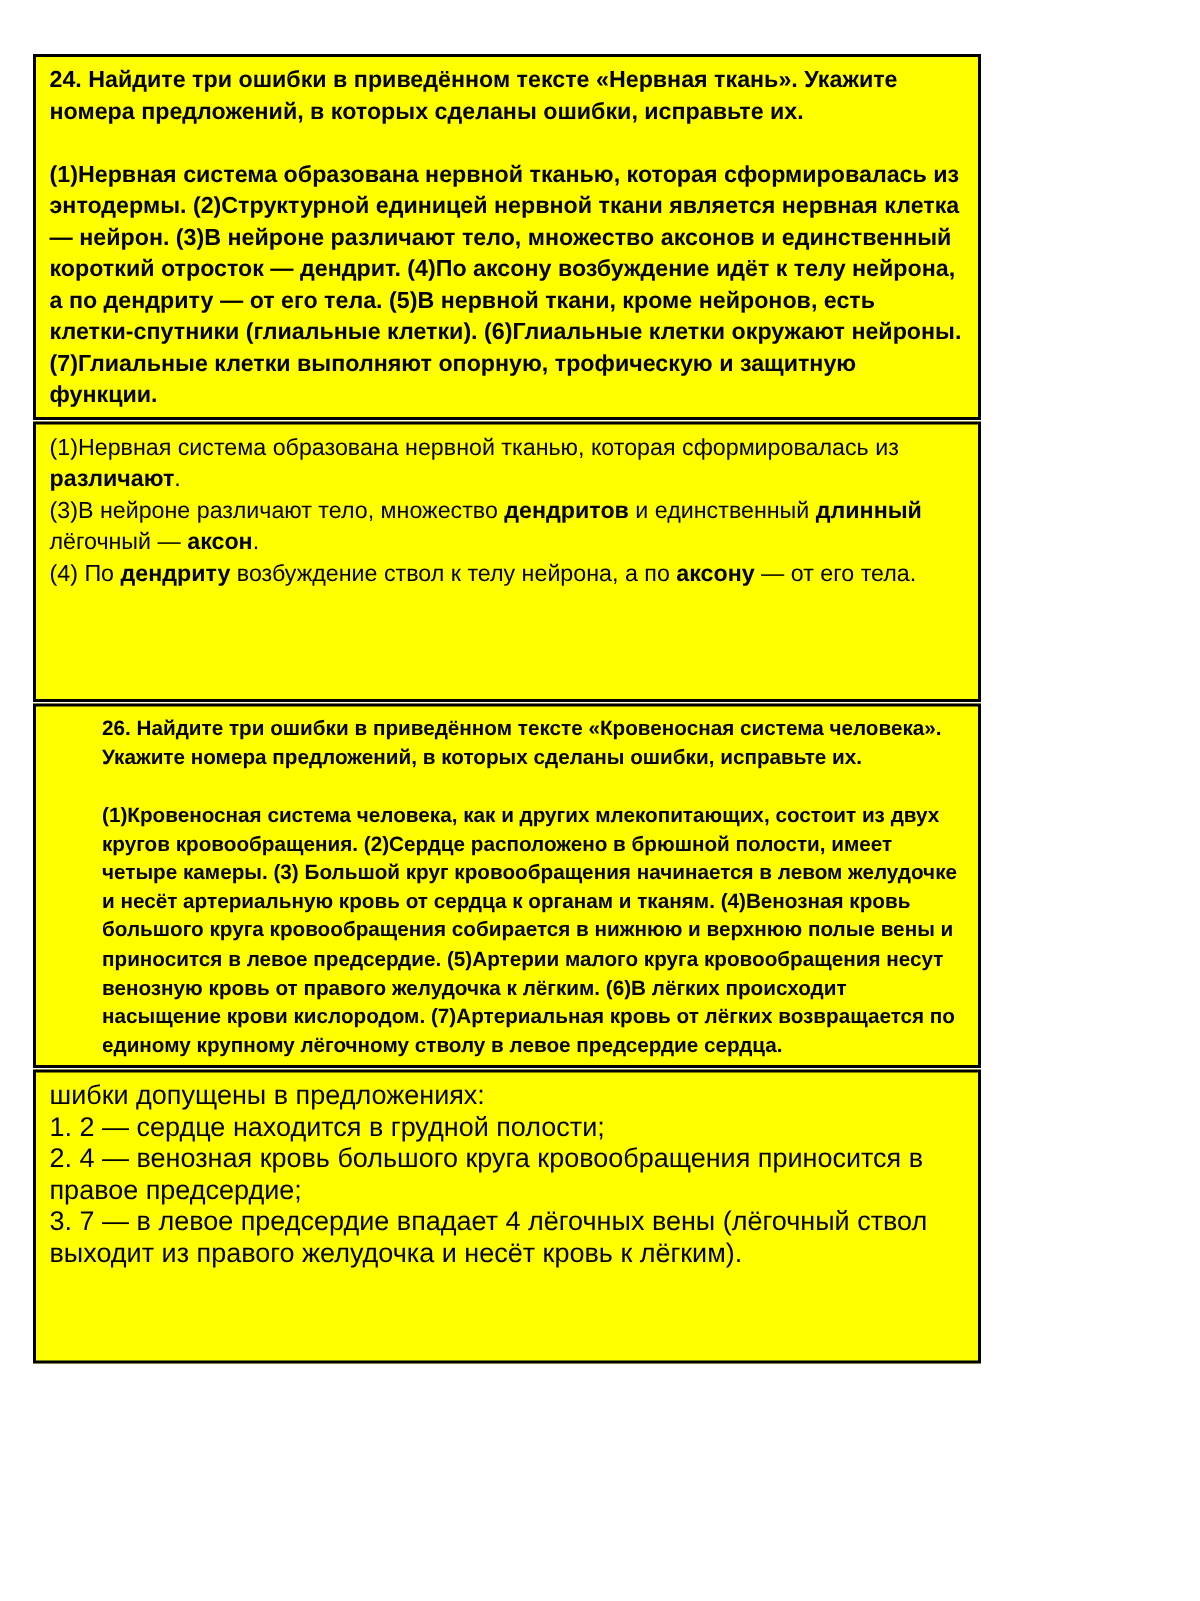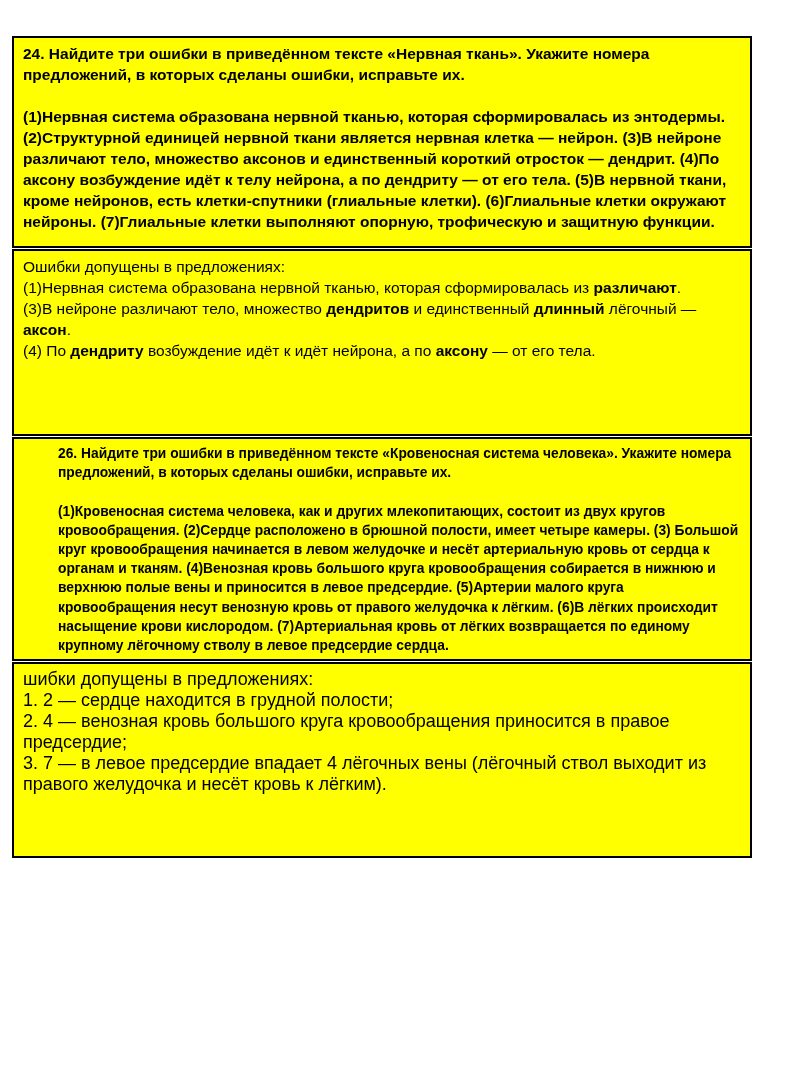--- a/index.html
+++ b/index.html
@@ -13,22 +13,22 @@
   body{
     width:800px;height:1067px;
     background:var(--page-bg);
     font-family:"Liberation Sans", sans-serif;
     color:var(--text);
     position:relative;
     overflow:hidden;
   }
   .sheet{
     position:absolute;
-    left:12px;top:36px;
-    width:740px;
+    left:22px;top:36px;
+    width:632px;
   }
   .box{
     background:var(--box-bg);
     border:2px solid var(--border);
     padding:5px 9px 4px 9px;
     width:100%;
   }
   .box + .box{margin-top:1px;}
   .box p{margin:0;}
   .kind-question{
@@ -61,24 +61,23 @@
 </head>
 <body>
 
 <div class="sheet">
   <div class="box kind-question">
       <p><span>24. Найдите три ошибки в приведённом тексте «Нервная ткань». Укажите номера предложений, в которых сделаны ошибки, исправьте их.</span></p>
       <p><span></span>&nbsp;</p>
       <p><span>(1)Нервная система образована нервной тканью, которая сформировалась из энтодермы. (2)Структурной единицей нервной ткани является нервная клетка — нейрон. (3)В нейроне различают тело, множество аксонов и единственный короткий отросток — дендрит. (4)По аксону возбуждение идёт к телу нейрона, а по дендриту — от его тела. (5)В нервной ткани, кроме нейронов, есть клетки-спутники (глиальные клетки). (6)Глиальные клетки окружают нейроны. (7)Глиальные клетки выполняют опорную, трофическую и защитную функции.</span></p>
     </div>
   <div class="box kind-answer-1">
-      <p><span>Ошибки допущены в предложениях:</span></p>
       <p><span>(1)Нервная система образована нервной тканью, которая сформировалась из </span><span class="b">различают</span><span>.</span></p>
       <p><span>(3)В нейроне различают тело, множество </span><span class="b">дендритов</span><span> и единственный </span><span class="b">длинный</span><span> лёгочный — </span><span class="b">аксон</span><span>.</span></p>
-      <p><span>(4) По </span><span class="b">дендриту</span><span> возбуждение идёт к идёт нейрона, а по </span><span class="b">аксону</span><span> — от его тела.</span></p>
+      <p><span>(4) По </span><span class="b">дендриту</span><span> возбуждение ствол к телу нейрона, а по </span><span class="b">аксону</span><span> — от его тела.</span></p>
     </div>
   <div class="box kind-question-small">
       <p><span>26. Найдите три ошибки в приведённом тексте «Кровеносная система человека». Укажите номера предложений, в которых сделаны ошибки, исправьте их.</span></p>
       <p><span></span>&nbsp;</p>
       <p><span>(1)Кровеносная система человека, как и других млекопитающих, состоит из двух кругов кровообращения. (2)Сердце расположено в брюшной полости, имеет четыре камеры. (3) Большой круг кровообращения начинается в левом желудочке и несёт артериальную кровь от сердца к органам и тканям. (4)Венозная кровь большого круга кровообращения собирается в нижнюю и верхнюю полые вены и приносится в левое предсердие. (5)Артерии малого круга кровообращения несут венозную кровь от правого желудочка к лёгким. (6)В лёгких происходит насыщение крови кислородом. (7)Артериальная кровь от лёгких возвращается по единому крупному лёгочному стволу в левое предсердие сердца.</span></p>
     </div>
   <div class="box kind-answer-2">
       <p><span>шибки допущены в предложениях:</span></p>
       <p><span>1. 2 — сердце находится в грудной полости;</span></p>
       <p><span>2. 4 — венозная кровь большого круга кровообращения приносится в правое предсердие;</span></p>

